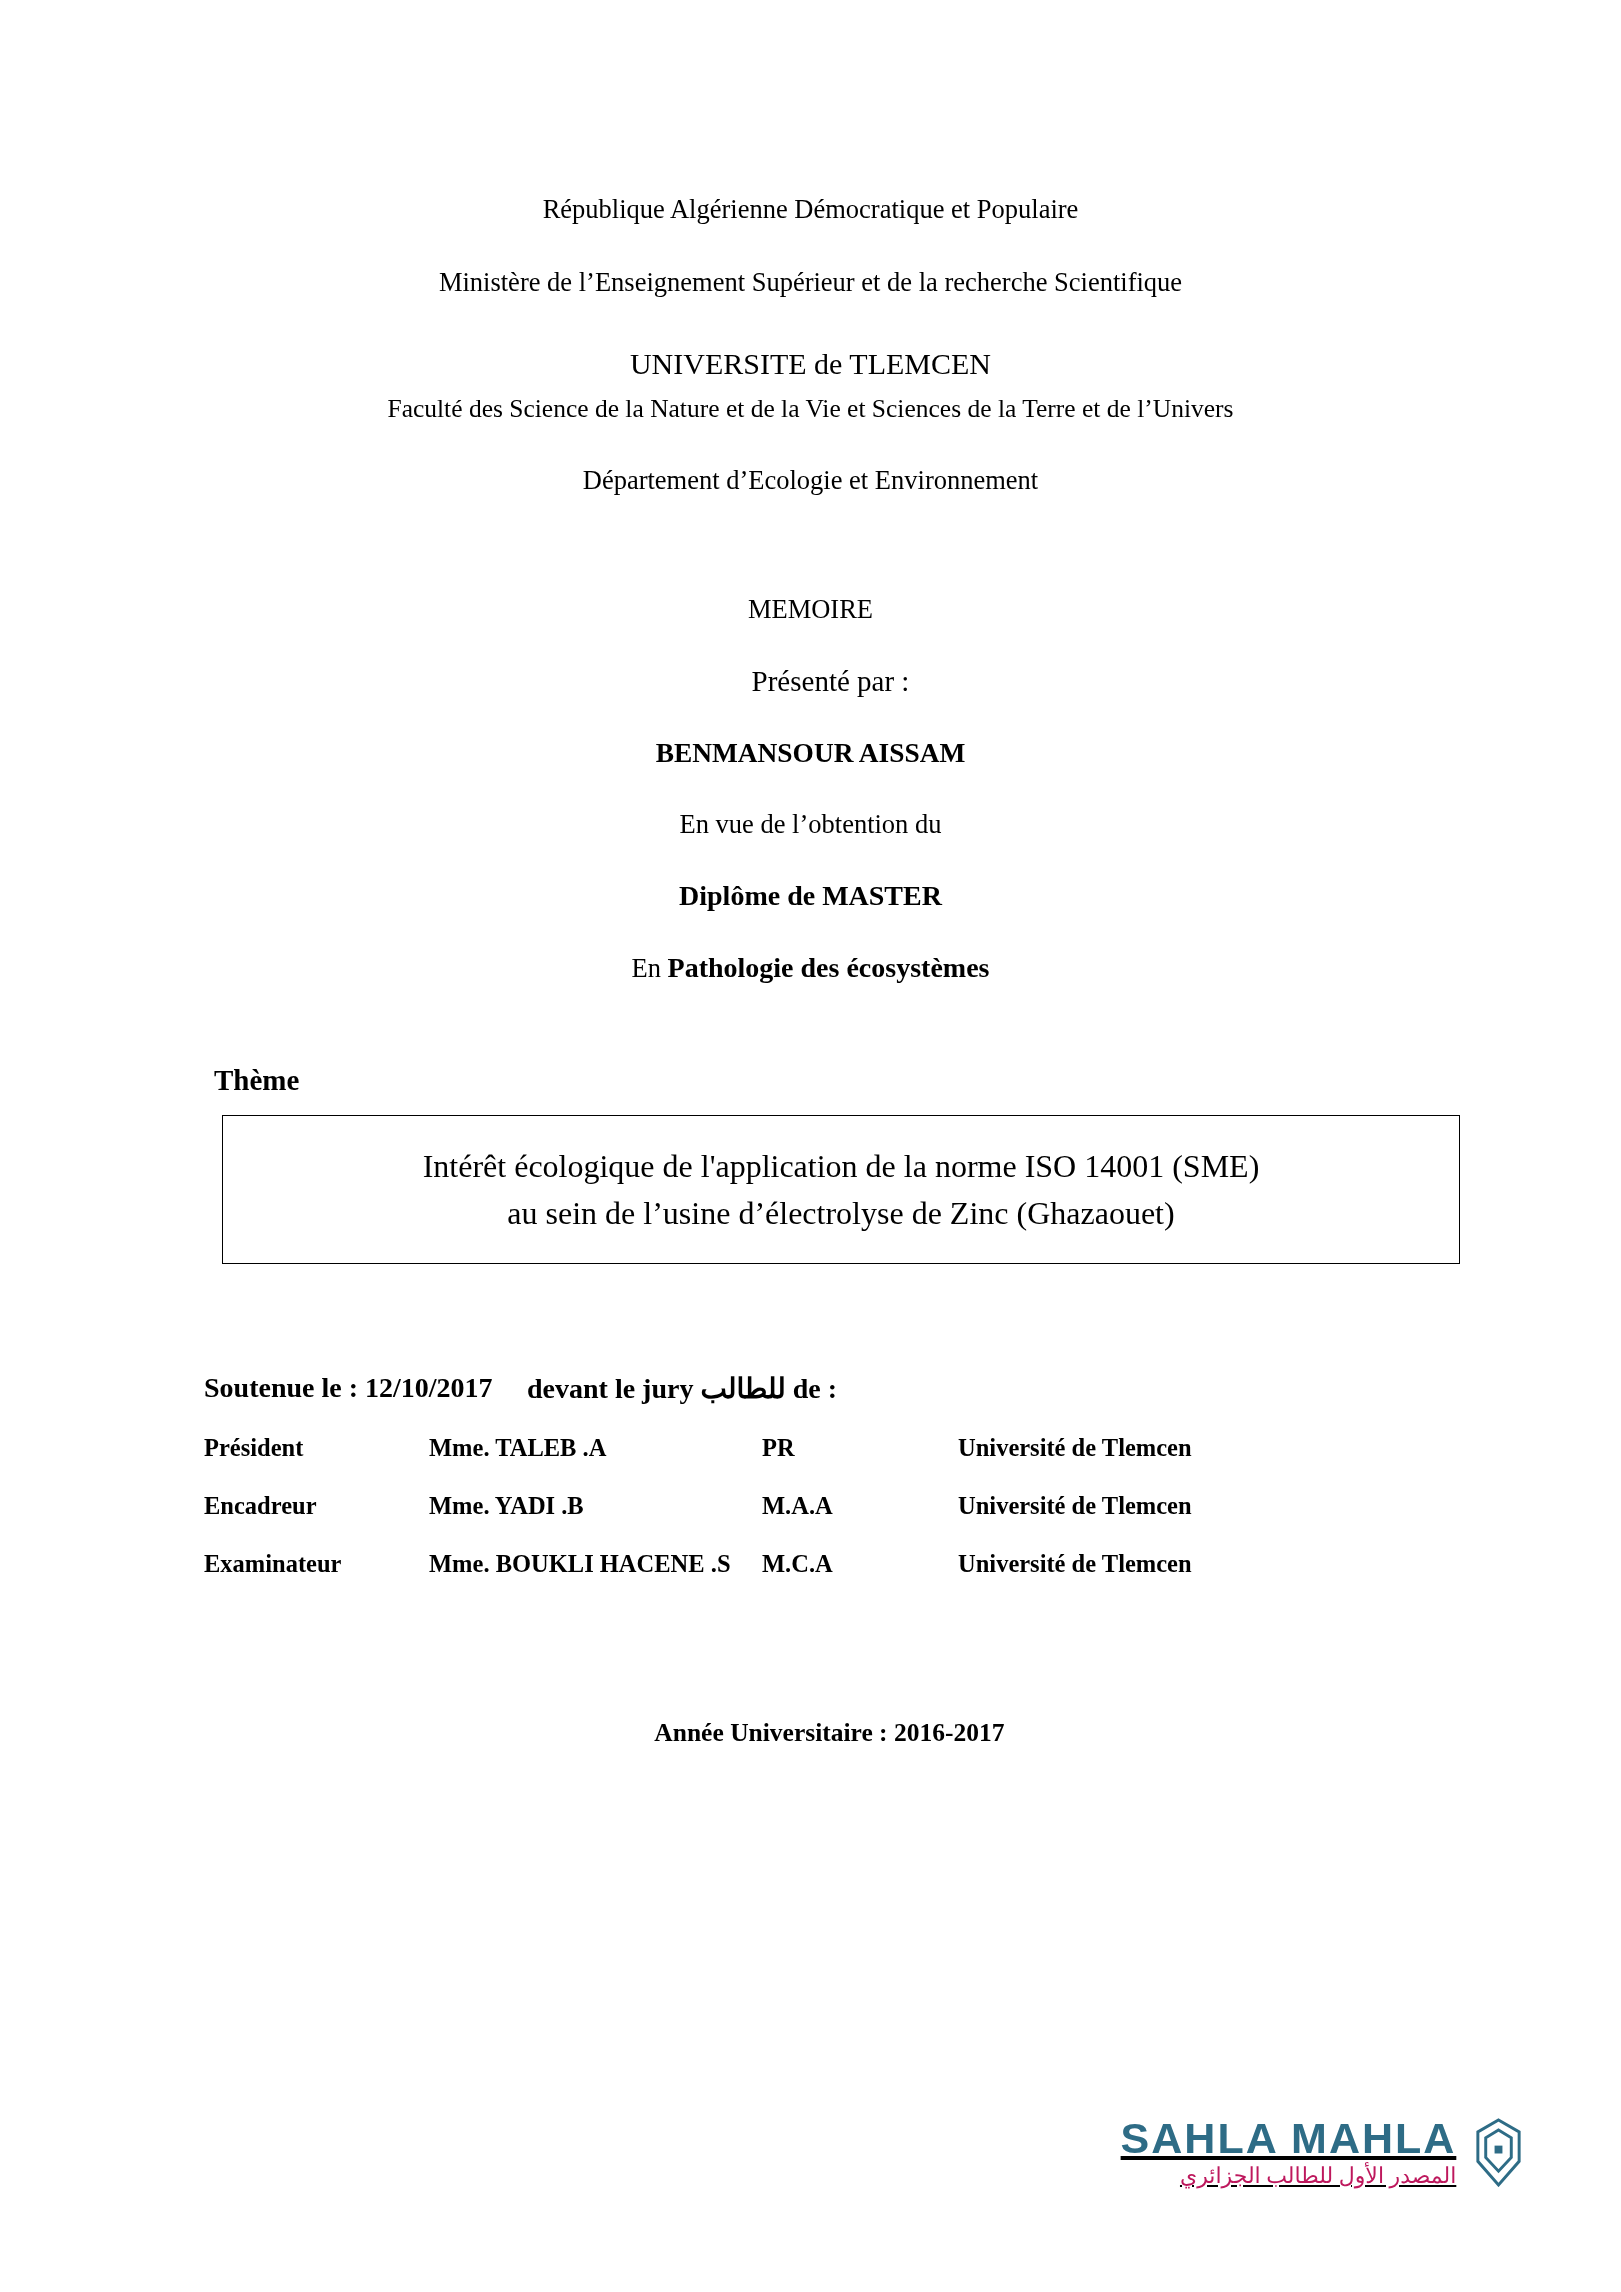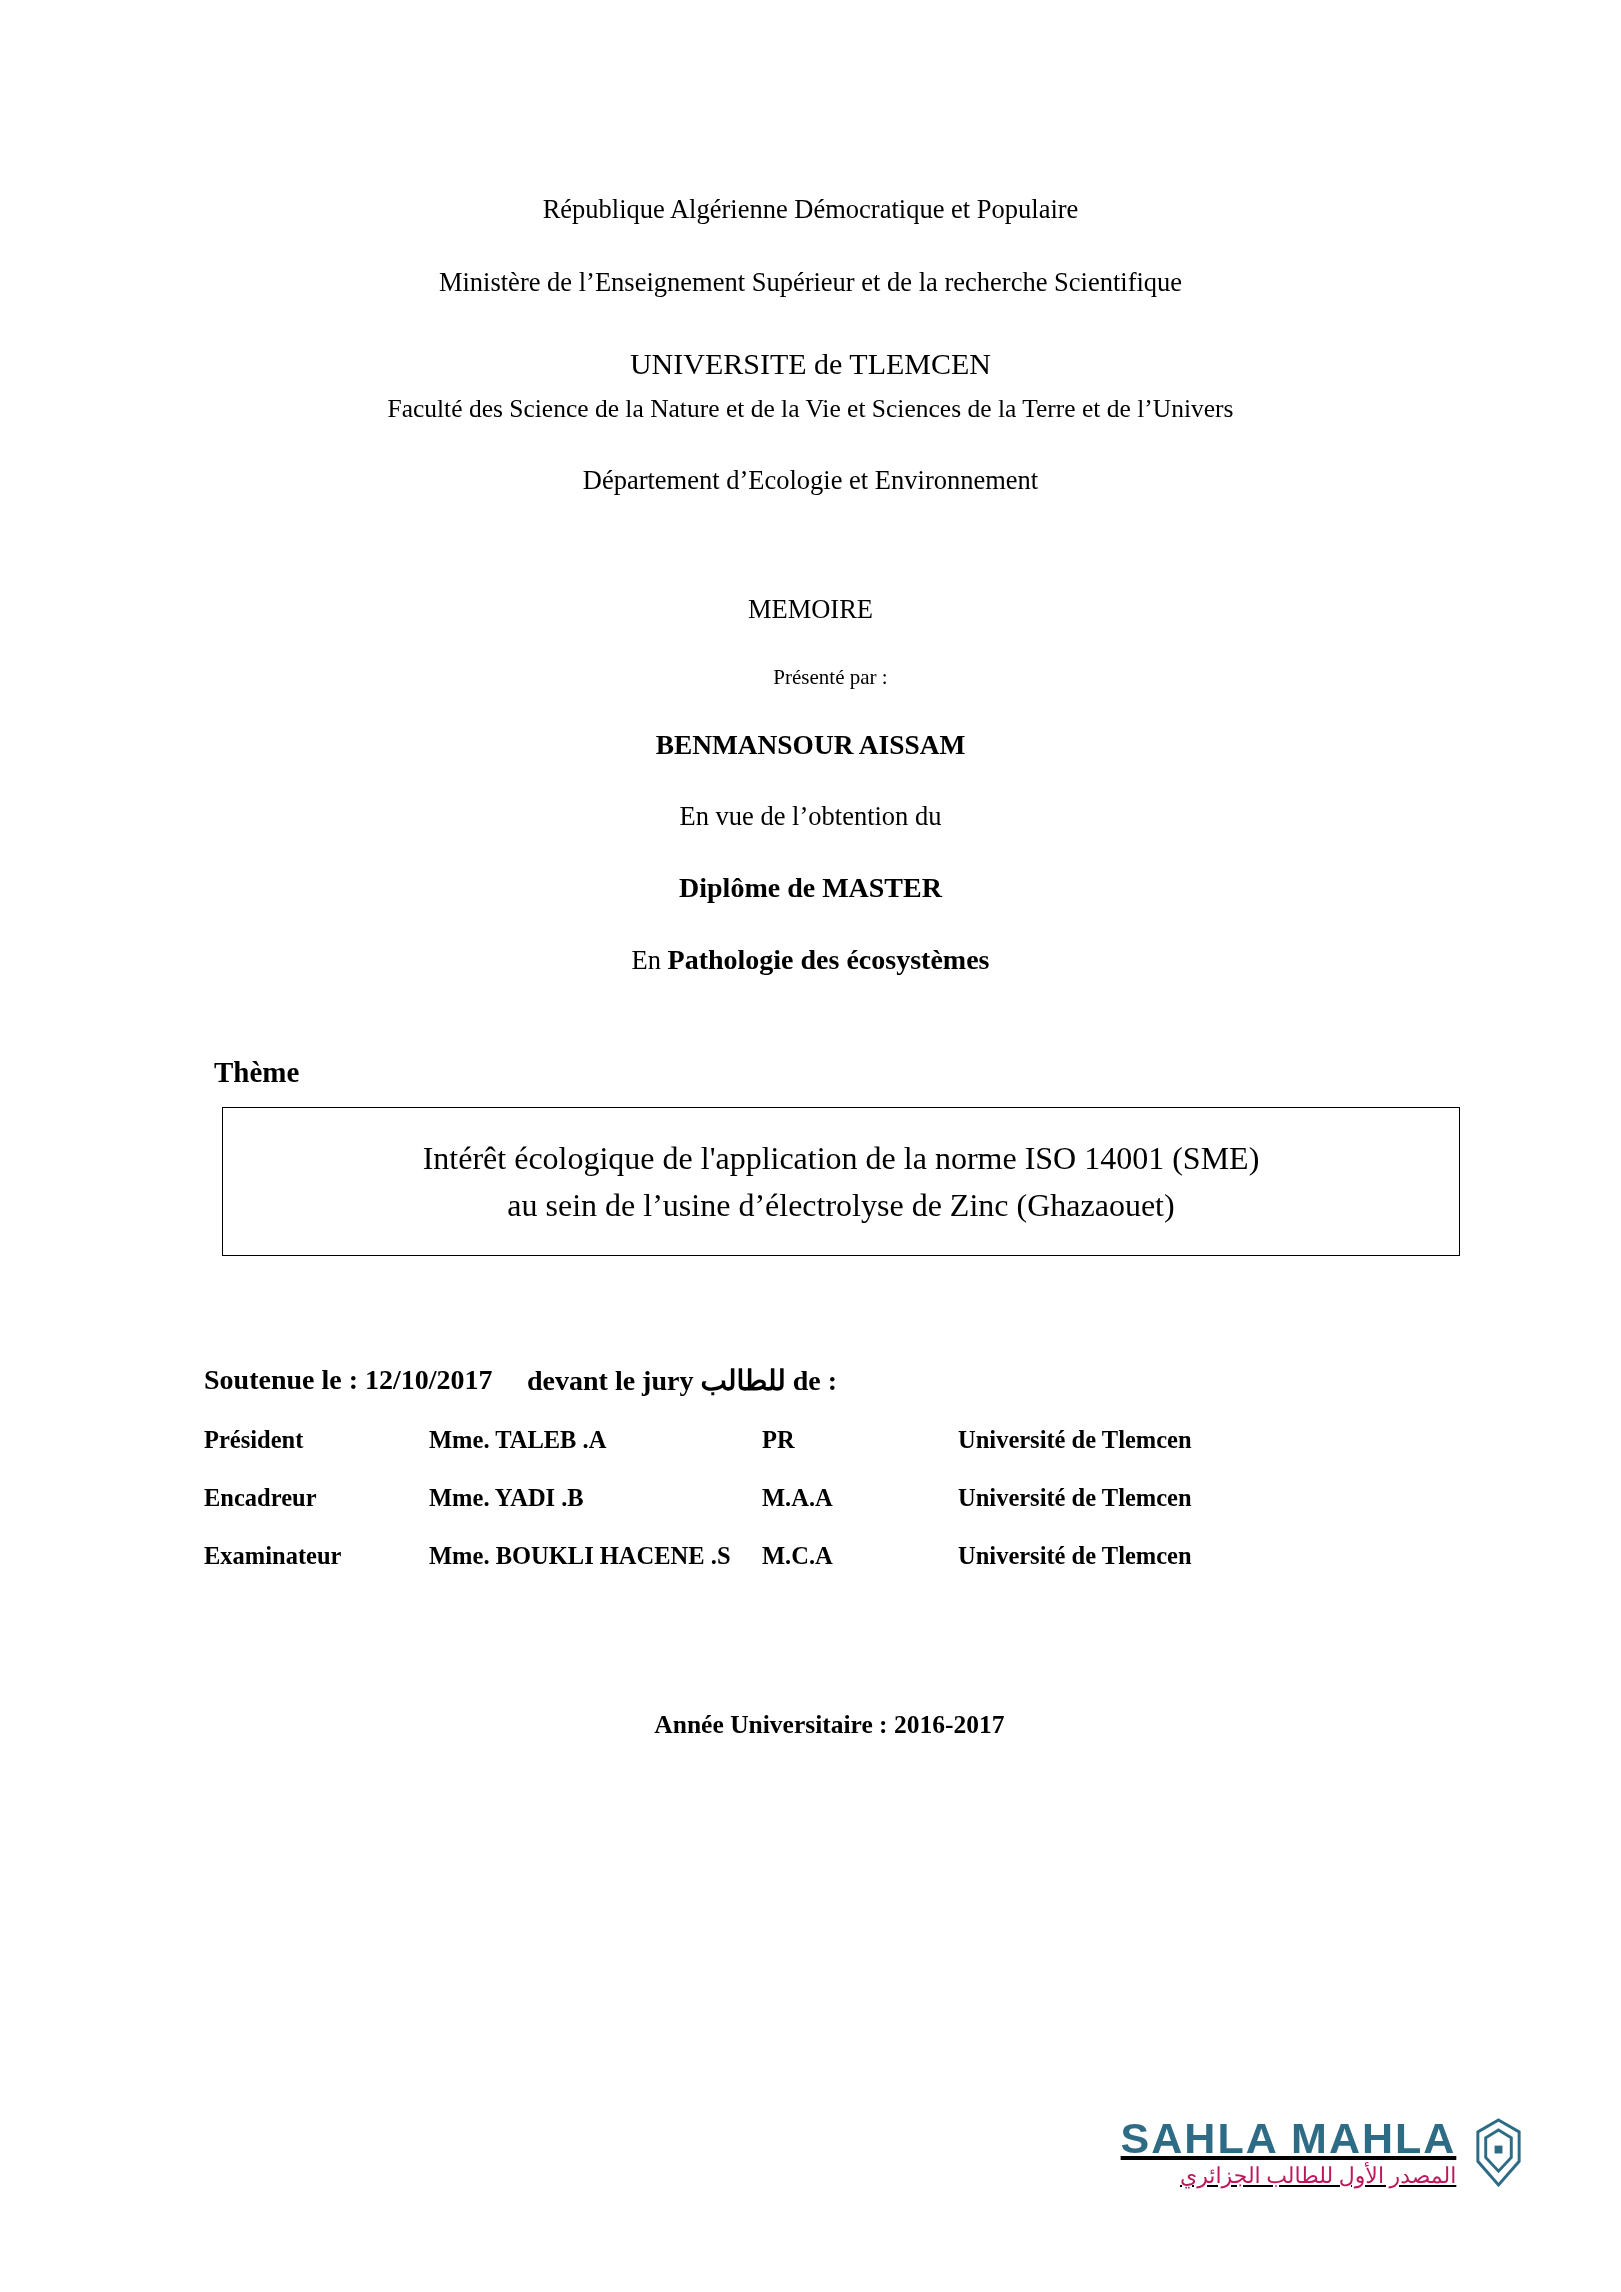--- a/index.html
+++ b/index.html
@@ -55,21 +55,21 @@
     margin-top: 98px;
   }
   .memoire-block > div {
     margin-top: 40px;
   }
   .memoire-block > div:first-child {
     margin-top: 15px;
     text-align: center;
   }
   .l-memoire { font-size: 26.5px; }
-  .l-presente { font-size: 21px; margin-left: 40px; }
+  .l-presente { font-size: 29px; margin-left: 40px; }
   .l-author { font-size: 27.4px; font-weight: bold; }
   .l-envue { font-size: 26.5px; }
   .l-diplome { font-size: 28px; font-weight: bold; }
   .l-en-spec { font-size: 26.5px; }
   .l-en-spec b { font-size: 28px; }
 
   
   .theme-label {
     margin-top: 80px;
     margin-left: 198px;

